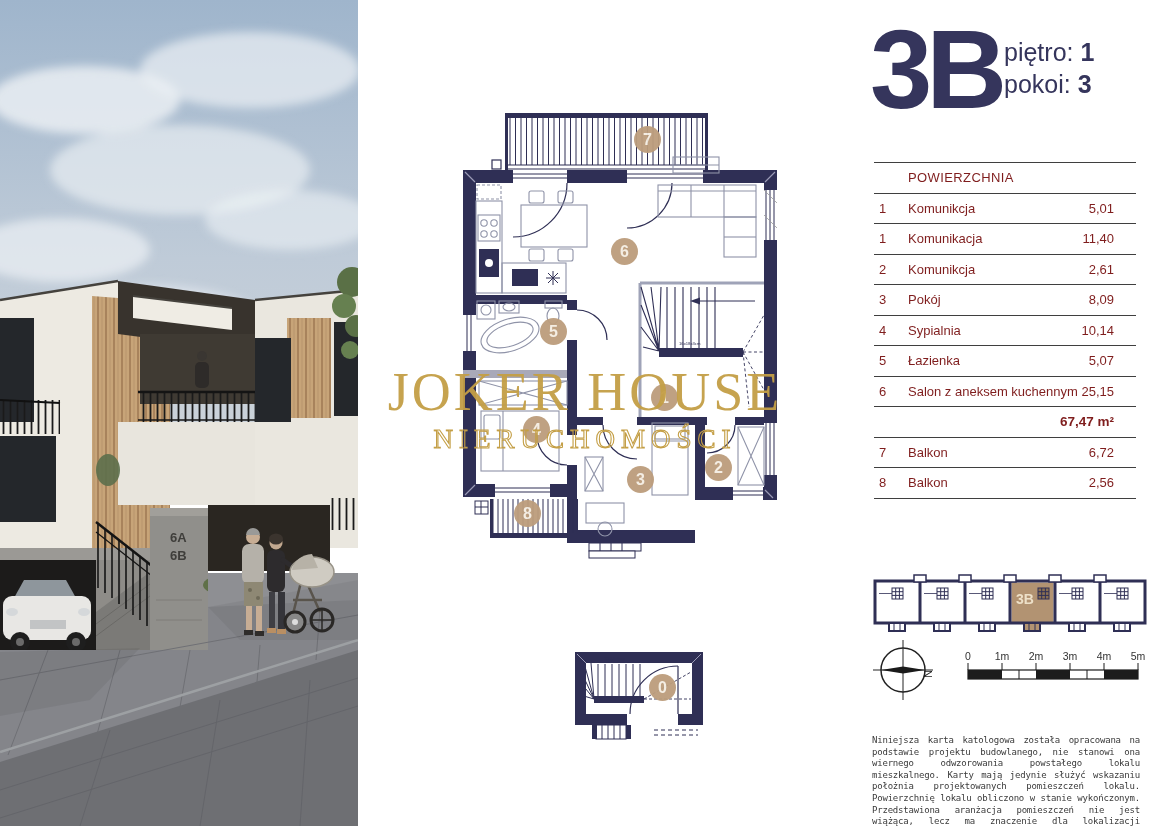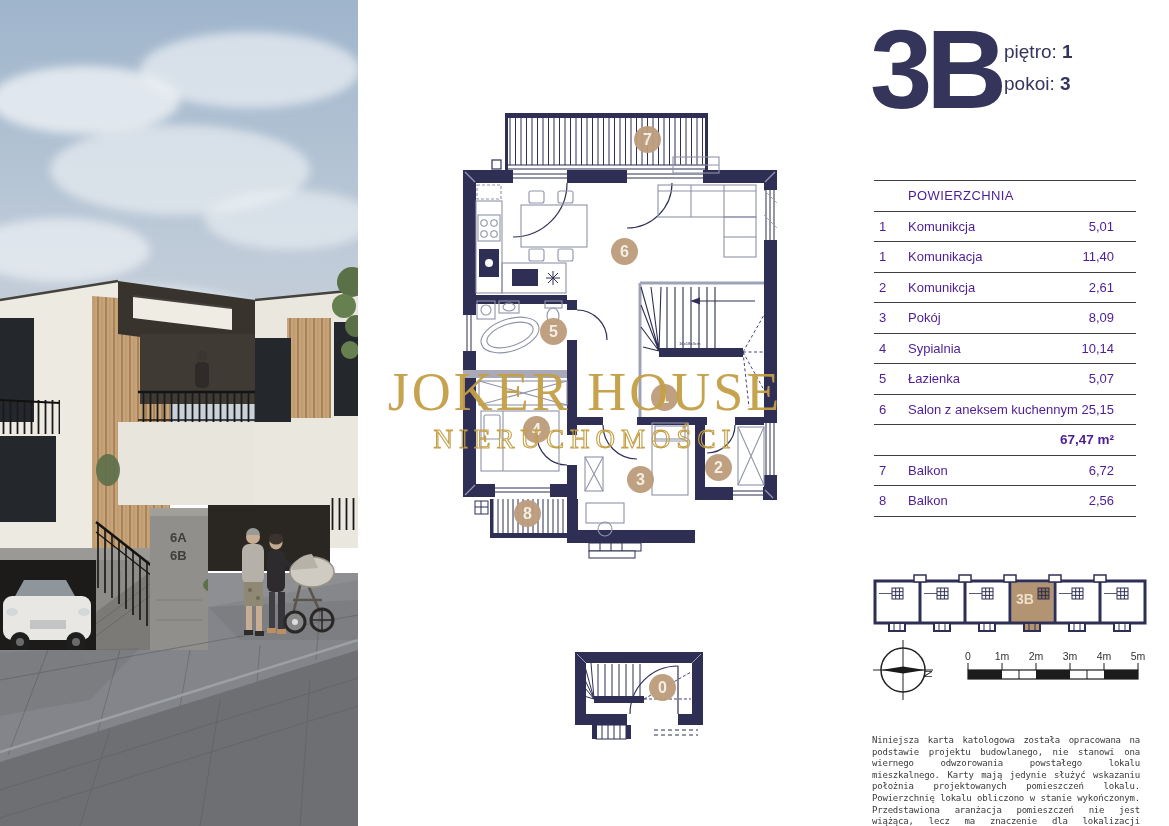--- a/index.html
+++ b/index.html
@@ -3,34 +3,34 @@
 <meta charset="utf-8">
 <style>
   html,body{margin:0;padding:0;background:#fff;}
   .page{position:relative;width:1169px;height:826px;background:#fff;overflow:hidden;
         font-family:"Liberation Sans",sans-serif;}
   .abs{position:absolute;}
 
   
   .unit-code{position:absolute;left:870px;top:14px;font-size:112px;font-weight:bold;
              letter-spacing:-6px;line-height:1;color:#35355C;}
-  .unit-info{position:absolute;left:1004px;top:36px;color:#35355C;font-size:19px;line-height:32px;}
+  .unit-info{position:absolute;left:1004px;top:36px;color:#35355C;font-size:25px;line-height:32px;}
   .unit-info b{font-weight:bold;}
 
   
   .wm-svg{position:absolute;left:388px;top:352px;pointer-events:none;}
 
   
   .marker{position:absolute;width:27px;height:27px;border-radius:50%;background:#BC9D7C;
           color:#F4EDE2;font-size:16px;font-weight:bold;line-height:27px;text-align:center;
           opacity:.95;}
 
   
-  .tbl{position:absolute;left:874px;top:180px;width:262px;border-top:1px solid #3F3F3F;
-       font-size:13px;color:#4c1d95;}
+  .tbl{position:absolute;left:874px;top:162px;width:262px;border-top:1px solid #3F3F3F;
+       font-size:13px;color:#7f1d1d;}
   .trow{display:flex;align-items:center;height:29.5px;border-bottom:1px solid #3F3F3F;
         padding-right:22px;}
   .c-no{width:29px;padding-left:5px;flex:none;}
   .c-name{flex:1;}
   .c-area{flex:none;}
   .thead .c-name{letter-spacing:.4px;}
   .ttotal{justify-content:flex-end;font-weight:bold;}
   .ttotal .c-area{font-size:13.5px;}
 
   

